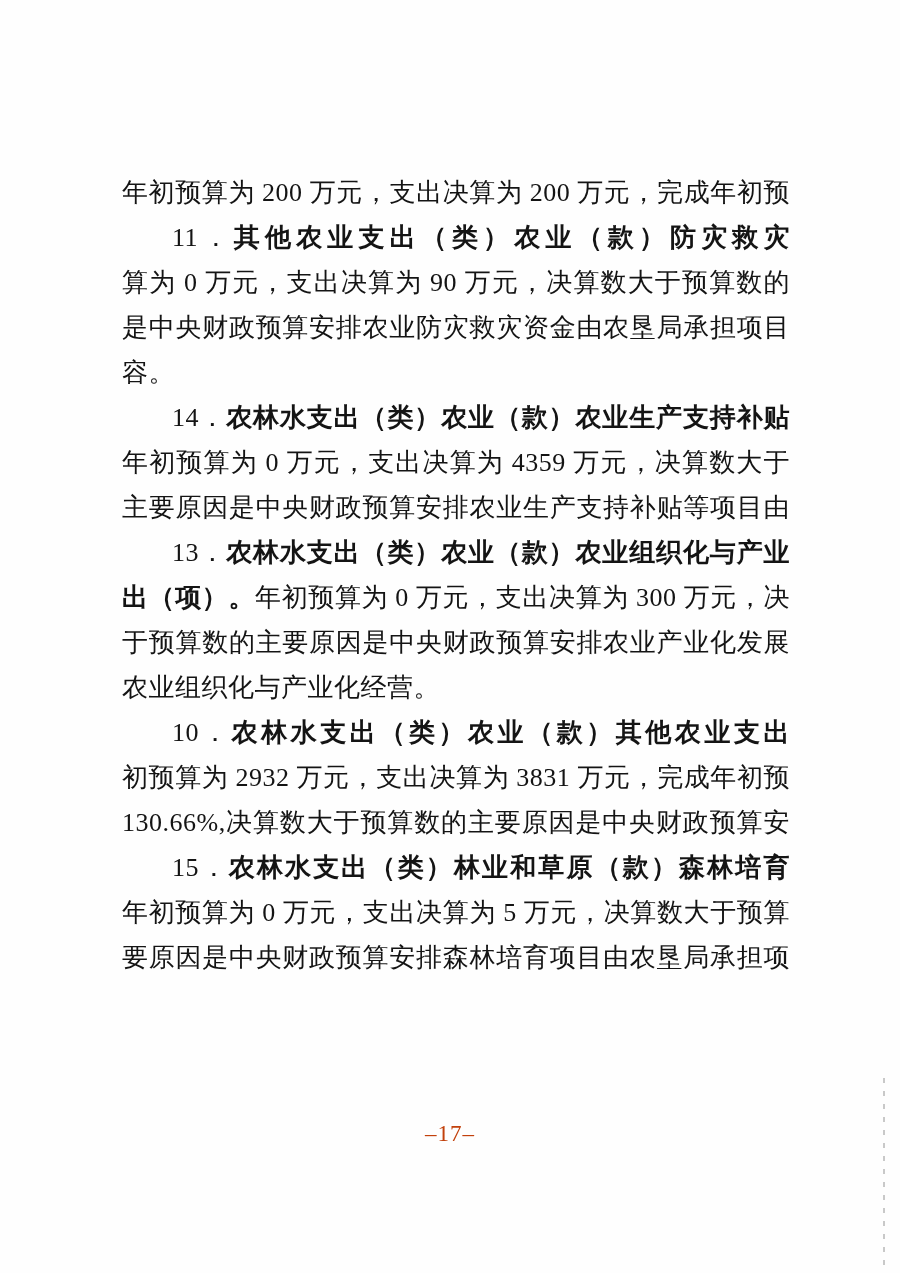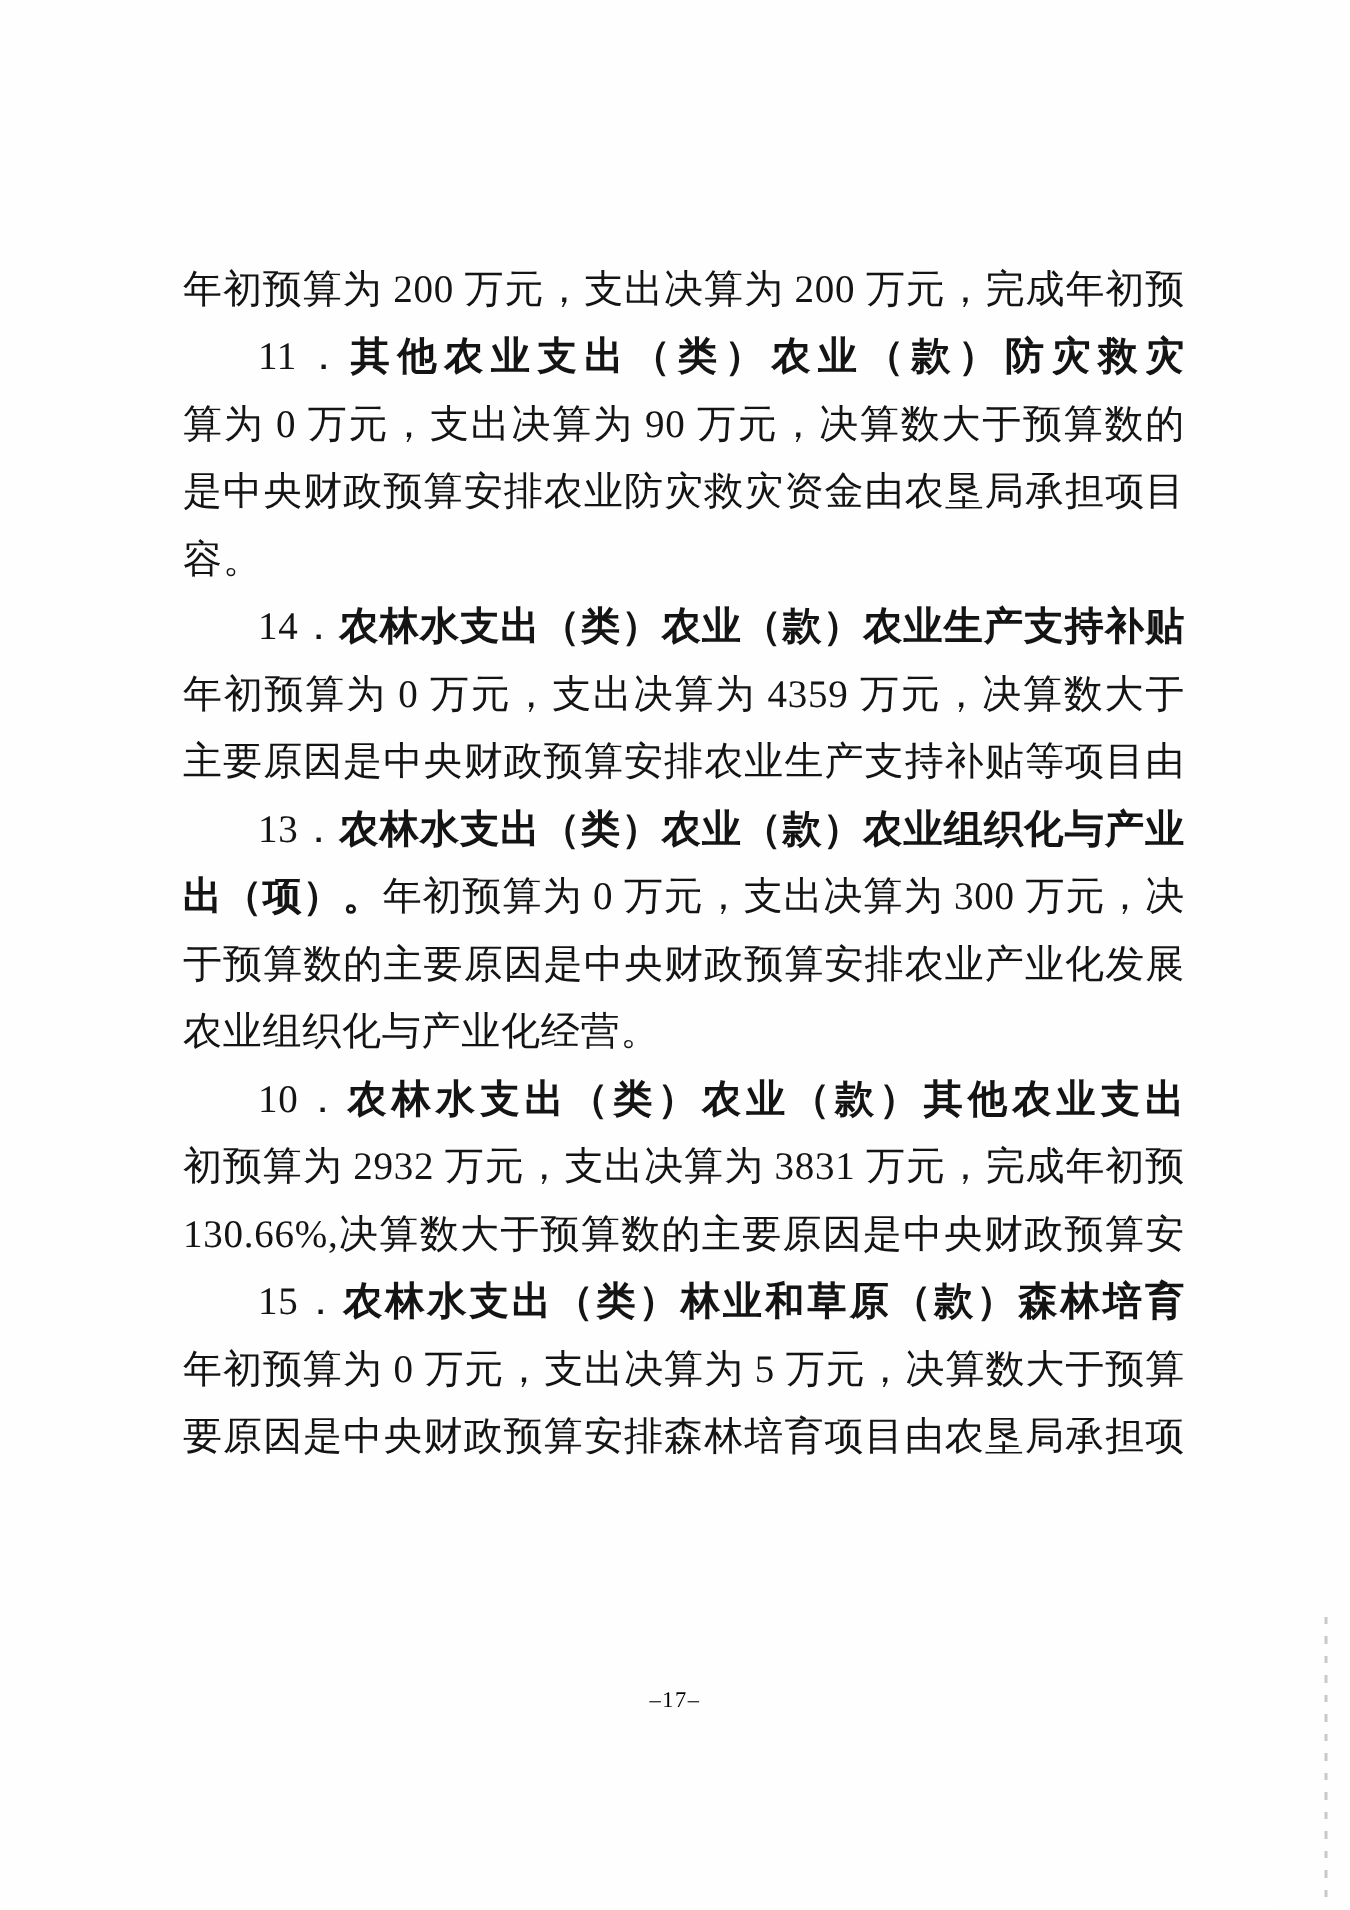--- a/index.html
+++ b/index.html
@@ -45,24 +45,24 @@
   .seg-num {
     font-weight: normal;
     margin-top: 48px;
   }
   .footer {
     position: absolute;
     left: 0;
     top: 1118px;
     width: 900px;
     text-align: center;
-    font-size: 15px;
+    font-size: 23px;
     line-height: 32px;
     letter-spacing: 1px;
-    color: #000000;
+    color: #c2410c;
   }
   .scan-artifact {
     position: absolute;
     left: 883px;
     top: 1078px;
     width: 2px;
     height: 192px;
     opacity: 0.55;
     background: repeating-linear-gradient(
       180deg,

